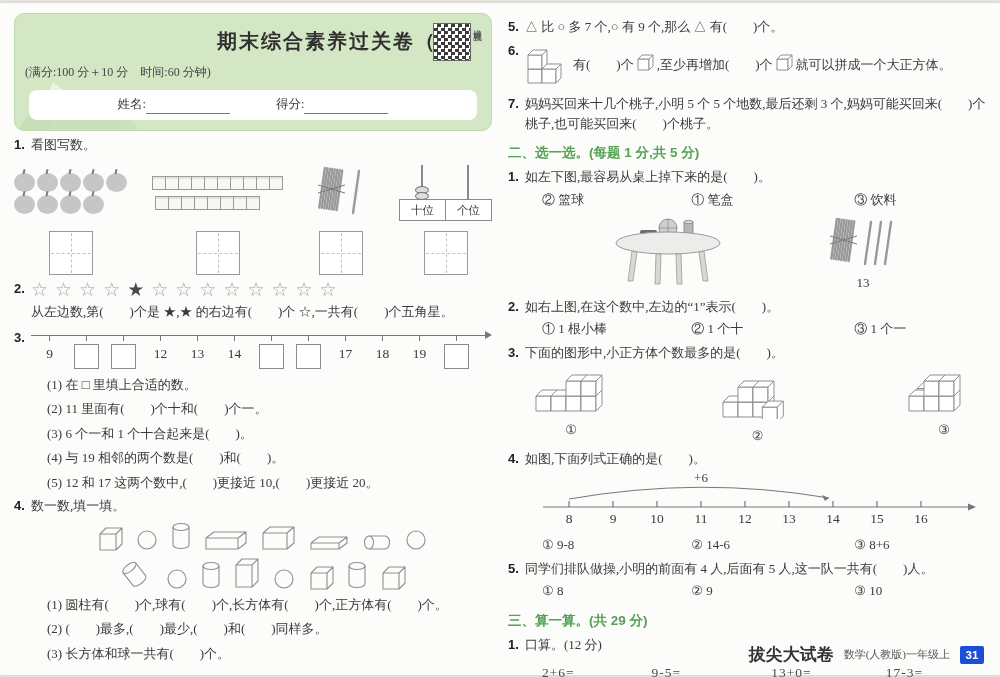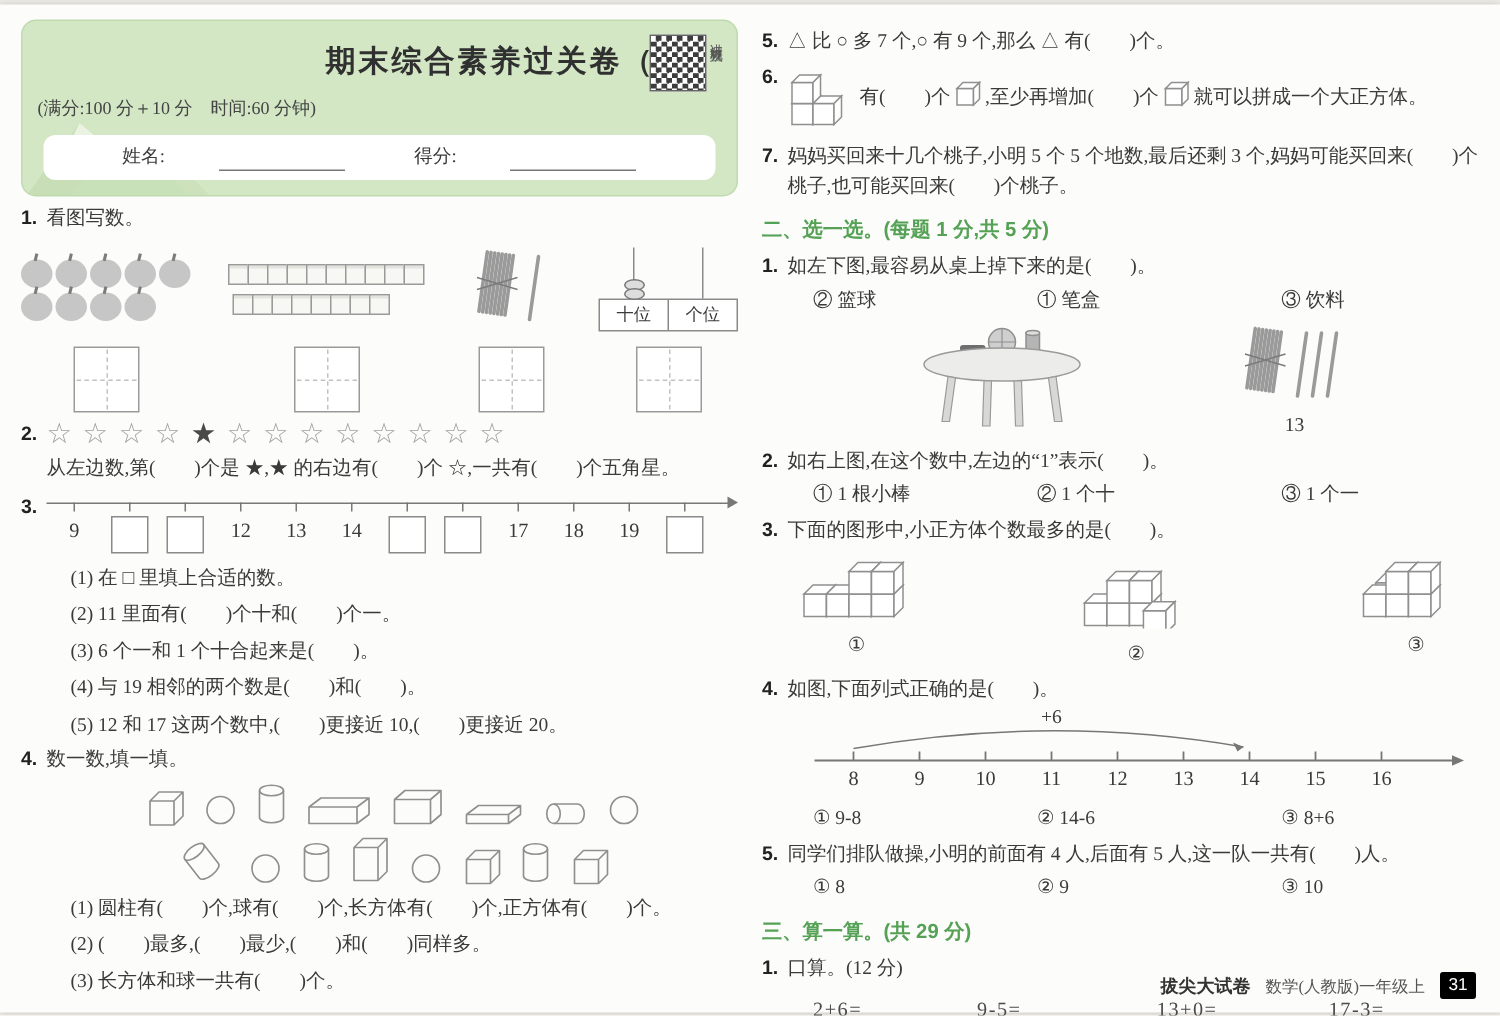--- a/index.html
+++ b/index.html
@@ -13,21 +13,21 @@
   
   .header-box{background:#d3e7c5;border:1px solid #bfdaae;border-radius:10px;padding:12px 10px 8px;position:relative;overflow:hidden;}
   .hdr-title{text-align:right;font-family:"Liberation Sans",sans-serif;font-weight:bold;font-size:20px;color:#303030;letter-spacing:2px;position:relative;z-index:2;}
   .hdr-sub{text-align:left;font-size:12px;color:#444;margin-top:7px;position:relative;z-index:2;}
   .qr-wrap{position:absolute;right:9px;top:9px;display:flex;gap:3px;z-index:3;}
   .qr{width:36px;height:36px;border:1px solid #666;background:#fff;
       background-image:repeating-conic-gradient(#3c3c3c 0% 25%,#fff 0% 50%);background-size:7px 7px;}
   .qr-caption{writing-mode:vertical-rl;font-size:8.5px;letter-spacing:1px;color:#555;line-height:1;}
   .mountain{position:absolute;left:0;bottom:-4px;z-index:1;opacity:.8;}
   .name-bar{background:#fff;border-radius:8px;margin:9px 4px 2px;padding:5px 0 6px;display:flex;justify-content:center;gap:46px;font-size:12.5px;position:relative;z-index:2;}
-  .name-item{display:flex;align-items:flex-end;gap:36px;}
+  .name-item{display:flex;align-items:flex-end;}
   .uline{display:inline-block;width:84px;border-bottom:1px solid #777;height:13px;}
 
   
   .sec-head{font-family:"Liberation Sans",sans-serif;font-weight:bold;color:#55a155;font-size:13.5px;margin:10px 0 4px;}
   .q{position:relative;padding-left:17px;margin-top:4px;}
   .qnum{position:absolute;left:0;top:0;font-family:"Liberation Sans",sans-serif;font-weight:bold;color:#222;}
   .sub{padding-left:16px;margin-top:5px;}
   .opts{display:grid;grid-template-columns:1.1fr 1.2fr 1fr;padding-left:17px;margin-top:3px;}
 
   
@@ -38,21 +38,21 @@
   .tian::before{content:'';position:absolute;left:1px;right:1px;top:50%;border-top:1px dashed #c2c2c2;}
   .tian::after{content:'';position:absolute;top:1px;bottom:1px;left:50%;border-left:1px dashed #c2c2c2;}
   .apples{display:flex;flex-direction:column;gap:3px;align-items:flex-start;}
   .apple-row{display:flex;gap:2px;}
   .apple{width:21px;height:19px;background:#c6c6c6;border-radius:50%;position:relative;}
   .apple::before{content:'';position:absolute;top:-4px;left:9px;width:1.5px;height:5px;background:#7c7c7c;transform:rotate(14deg);}
   .rods{display:flex;flex-direction:column;gap:6px;align-items:flex-start;}
   .rod-row{display:flex;}
   .mini-cube{width:12px;height:12px;border:1px solid #9a9a9a;margin-left:-1px;background:#f7f7f4;box-shadow:inset 0 2px 0 #e4e4df;}
   .rod-row.indent{margin-left:3px;}
-  .pv{display:flex;flex-direction:column;align-items:center;}
+  .pv{display:flex;flex-direction:column;}
   .pv-rods{position:relative;width:92px;height:34px;}
   .pv-rod{position:absolute;top:0;width:1.5px;height:34px;background:#8a8a8a;}
   .pv-bead{position:absolute;width:12px;height:6px;border:1px solid #777;background:#ddd;border-radius:50%;}
   .pv-table{display:flex;border:1.2px solid #8a8a8a;background:#fff;}
   .pv-cellt{width:45px;height:20px;font-size:11.5px;display:flex;align-items:center;justify-content:center;}
   .pv-cellt + .pv-cellt{border-left:1.2px solid #8a8a8a;}
 
   
   .stars-row{font-size:19px;color:#a0a0a0;letter-spacing:7px;line-height:1.2;margin-top:2px;white-space:nowrap;}
   .star.filled{color:#4a4a4a;}
@@ -81,23 +81,23 @@
   .cubefig-row{display:flex;justify-content:space-between;padding:0 8px;margin-top:5px;}
   .cubefig{display:flex;flex-direction:column;align-items:center;}
   .cubefig .lab{font-size:13px;margin-top:1px;}
   .nl2-wrap{display:flex;justify-content:center;margin-top:2px;}
 
   
   .calc-grid{display:grid;grid-template-columns:1.05fr 1.15fr 1.1fr 1fr;row-gap:16px;padding-left:17px;margin-top:8px;font-size:13.5px;letter-spacing:1px;color:#4a4a4a;}
 
   
   .footer{position:absolute;right:16px;bottom:9px;display:flex;align-items:center;gap:10px;}
-  .ft-brand{font-family:"Liberation Sans",sans-serif;font-weight:bold;font-size:12px;color:#333;}
+  .ft-brand{font-family:"Liberation Sans",sans-serif;font-weight:bold;font-size:17px;color:#333;}
   .ft-edition{font-size:11px;color:#555;}
-  .pageno{min-width:20px;height:18px;background:#000000;color:#fff;font-family:"Liberation Sans",sans-serif;font-weight:normal;font-size:11.5px;display:flex;align-items:center;justify-content:center;border-radius:2px;padding:0 2px;}
+  .pageno{min-width:20px;height:18px;background:#1d4ed8;color:#fff;font-family:"Liberation Sans",sans-serif;font-weight:bold;font-size:11.5px;display:flex;align-items:center;justify-content:center;border-radius:2px;padding:0 2px;}
 </style>
 </head>
 <body>
 
 <div class="page">
 
   <div class="col col-left">
 
     <div class="header-box">
       <svg class="mountain" width="150" height="70" viewBox="0 0 150 70">

